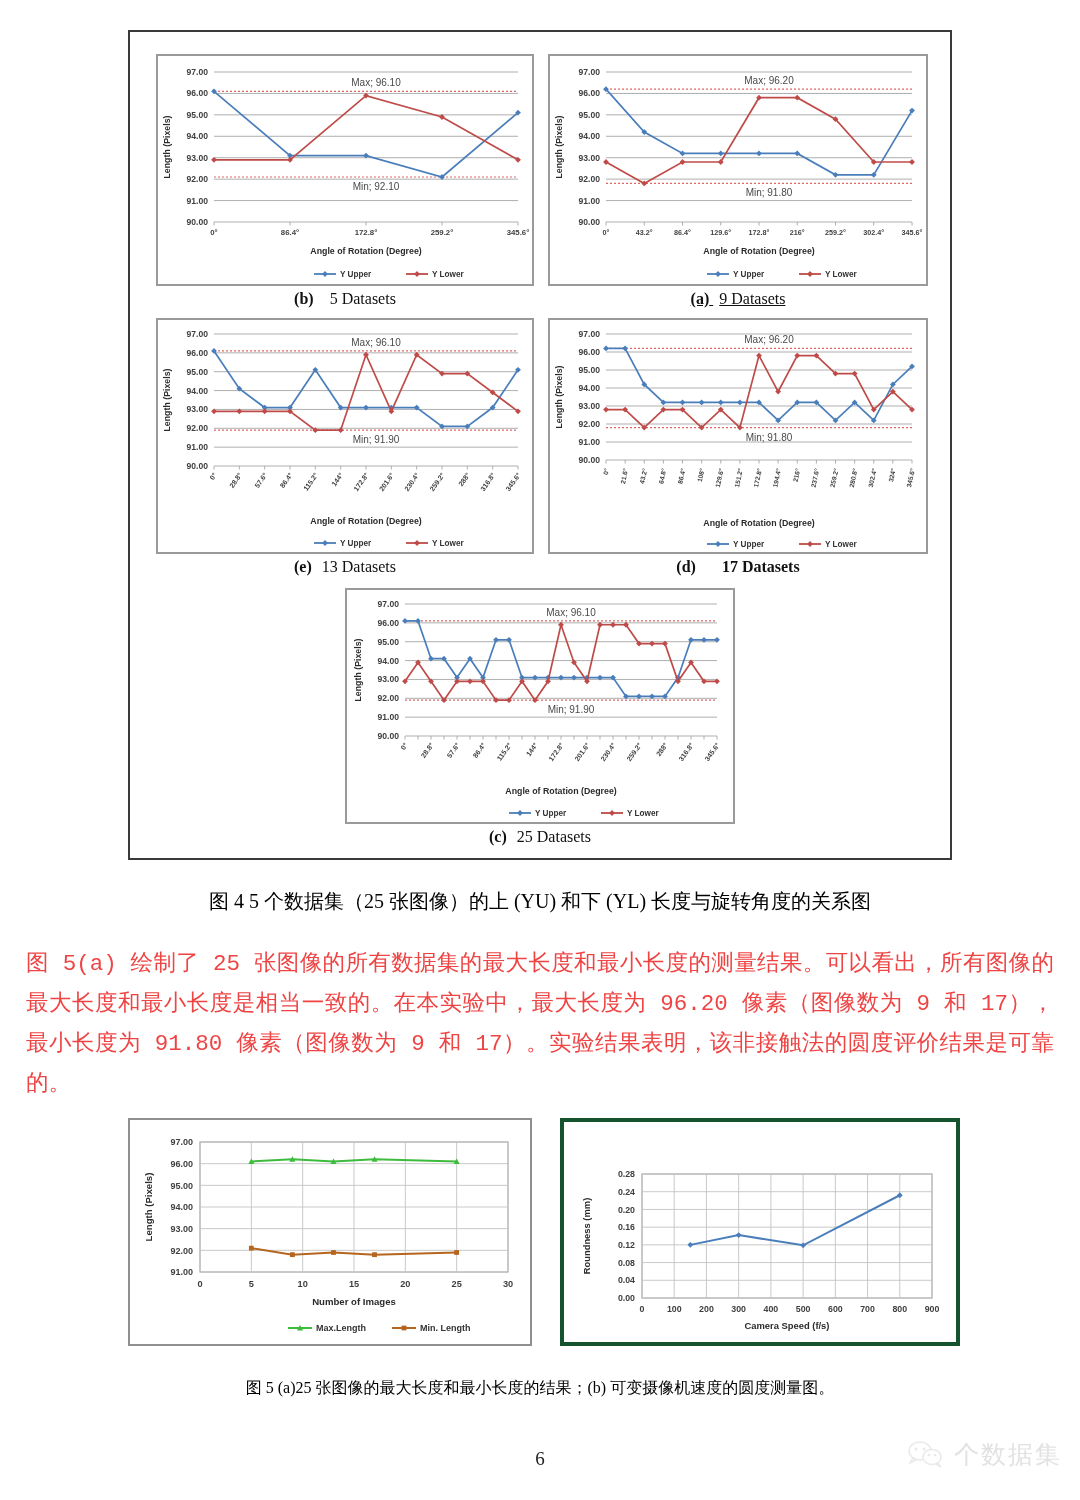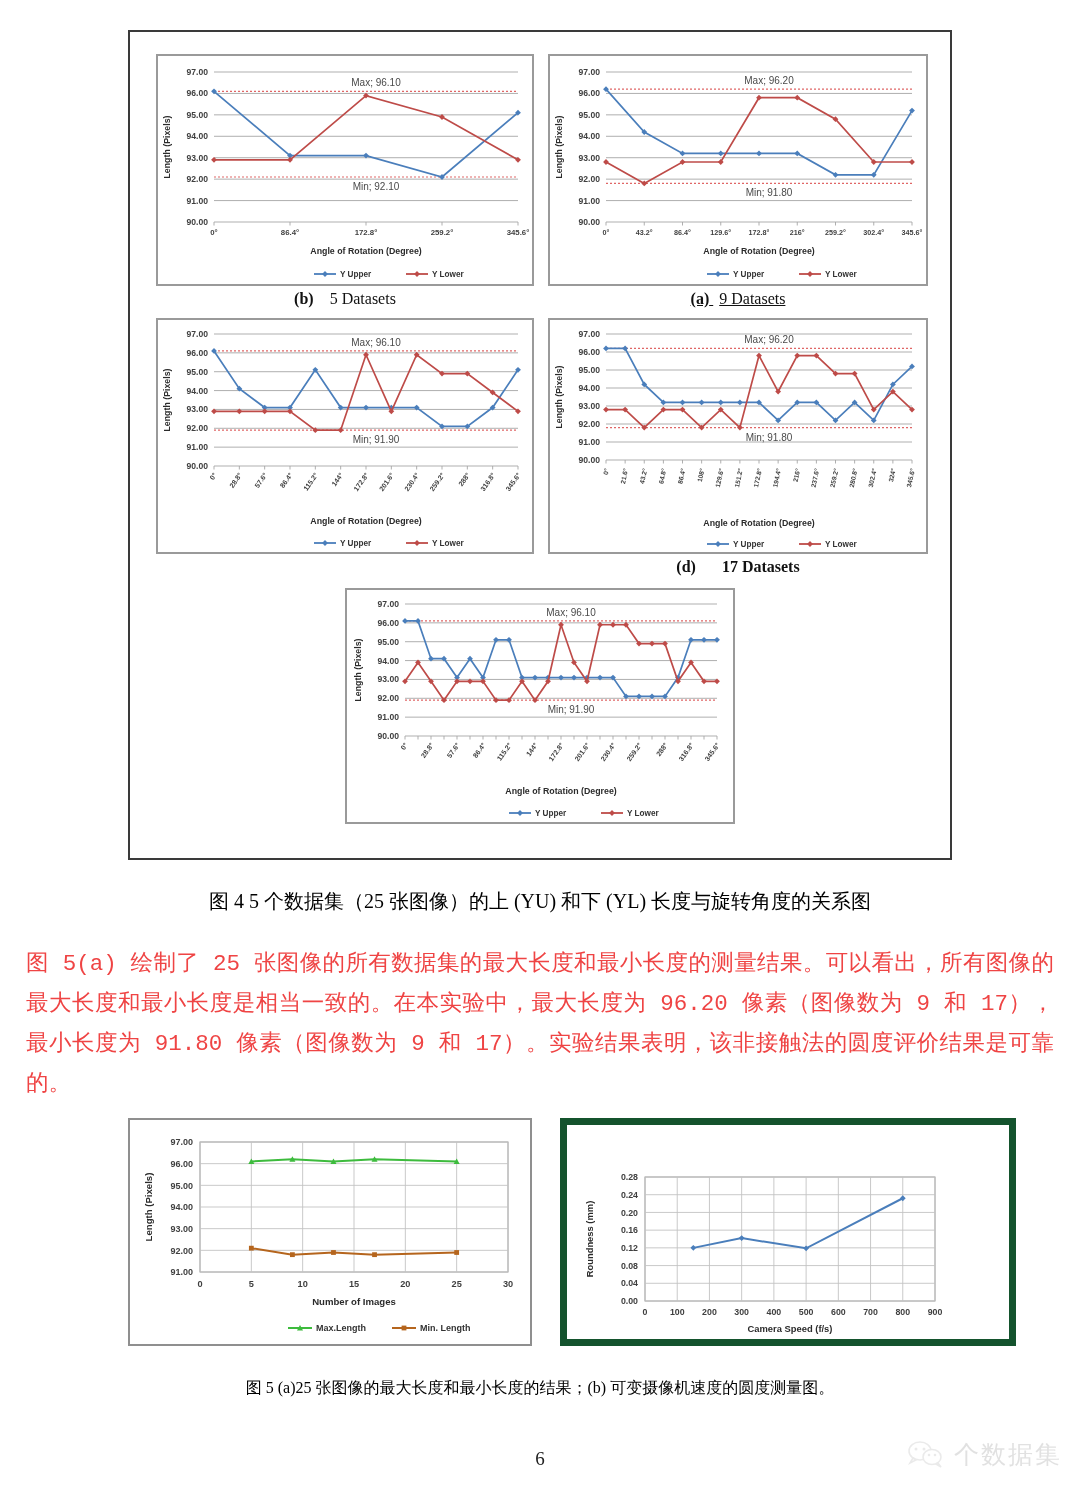--- a/index.html
+++ b/index.html
@@ -56,22 +56,22 @@
   .watermark .wm-text{
     font-family:"Liberation Serif", serif;font-size:25px;color:#b9b9b9;letter-spacing:2px;
   }
 
   
   .fig5a-box{
     position:absolute;left:128px;top:1118px;width:404px;height:228px;
     border:2px solid #8f8f8f;background:#fff;box-sizing:border-box;
   }
   .fig5b-box{
-    position:absolute;left:560px;top:1118px;width:456px;height:228px;
-    border:7px solid #14532d;background:#fff;box-sizing:border-box;
+    position:absolute;left:560px;top:1118px;width:400px;height:228px;
+    border:4px solid #14532d;background:#fff;box-sizing:border-box;
   }
   svg{display:block;overflow:visible;}
 </style>
 </head>
 <body>
 
 <div class="page">
 
   <div class="fig4-box">
     <div class="fig4-grid">
@@ -294,20 +294,24 @@
               <text x="208" y="204" text-anchor="middle" font-family="&quot;Liberation Sans&quot;, sans-serif" font-size="8.8" font-weight="bold" fill="#2b2b2b">Angle of Rotation (Degree)</text>
               <text x="0" y="0" text-anchor="middle" font-family="&quot;Liberation Sans&quot;, sans-serif" font-size="8.8" font-weight="bold" fill="#2b2b2b" transform="translate(12,80) rotate(-90)">Length (Pixels)</text>
               <line x1="156" x2="178" y1="223" y2="223" stroke="#4A7EBB" stroke-width="1.8"></line>
               <polygon points="167,220.1 169.9,223 167,225.9 164.1,223" fill="#4A7EBB"></polygon>
               <text x="182" y="226" font-family="&quot;Liberation Sans&quot;, sans-serif" font-size="8.2" font-weight="bold" fill="#333">Y Upper</text>
               <line x1="248" x2="270" y1="223" y2="223" stroke="#BE4B48" stroke-width="1.8"></line>
               <polygon points="259,220.1 261.9,223 259,225.9 256.1,223" fill="#BE4B48"></polygon>
               <text x="274" y="226" font-family="&quot;Liberation Sans&quot;, sans-serif" font-size="8.2" font-weight="bold" fill="#333">Y Lower</text>
             </svg>
         </div>
+      </div>
+      <div class="panel-caption" style="left:26px;top:526px;width:378px;">
+        <b>(e)</b>
+        <span style="margin-left:6px;">13 Datasets</span>
       </div>
 
       <div class="panel" style="left:418px;top:286px;width:380px;height:236px;">
         <div class="panel-frame">
           <svg id="svg-fig4d" width="376" height="232" viewBox="0 0 376 232">
               <line x1="56" x2="362" y1="14" y2="14" stroke="#A6A6A6" stroke-width="0.9"></line>
               <text x="50" y="17" text-anchor="end" font-family="&quot;Liberation Sans&quot;, sans-serif" font-size="8.6" font-weight="bold" fill="#3f3f3f">97.00</text>
               <line x1="56" x2="362" y1="32" y2="32" stroke="#A6A6A6" stroke-width="0.9"></line>
               <text x="50" y="35" text-anchor="end" font-family="&quot;Liberation Sans&quot;, sans-serif" font-size="8.6" font-weight="bold" fill="#3f3f3f">96.00</text>
               <line x1="56" x2="362" y1="50" y2="50" stroke="#A6A6A6" stroke-width="0.9"></line>
@@ -529,20 +533,24 @@
               <text x="0" y="0" text-anchor="middle" font-family="&quot;Liberation Sans&quot;, sans-serif" font-size="8.8" font-weight="bold" fill="#2b2b2b" transform="translate(14,80) rotate(-90)">Length (Pixels)</text>
               <line x1="162" x2="184" y1="223" y2="223" stroke="#4A7EBB" stroke-width="1.8"></line>
               <polygon points="173,220.1 175.9,223 173,225.9 170.1,223" fill="#4A7EBB"></polygon>
               <text x="188" y="226" font-family="&quot;Liberation Sans&quot;, sans-serif" font-size="8.2" font-weight="bold" fill="#333">Y Upper</text>
               <line x1="254" x2="276" y1="223" y2="223" stroke="#BE4B48" stroke-width="1.8"></line>
               <polygon points="265,220.1 267.9,223 265,225.9 262.1,223" fill="#BE4B48"></polygon>
               <text x="280" y="226" font-family="&quot;Liberation Sans&quot;, sans-serif" font-size="8.2" font-weight="bold" fill="#333">Y Lower</text>
             </svg>
         </div>
       </div>
+      <div class="panel-caption" style="left:215px;top:796px;width:390px;">
+        <b>(c)</b>
+        <span style="margin-left:6px;">25 Datasets</span>
+      </div>
 
     </div>
   </div>
 
   <div class="fig4-caption">图 4 5 个数据集（25 张图像）的上 (YU) 和下 (YL) 长度与旋转角度的关系图</div>
 
   <div class="body-text">图 5(a) 绘制了 25 张图像的所有数据集的最大长度和最小长度的测量结果。可以看出，所有图像的最大长度和最小长度是相当一致的。在本实验中，最大长度为 96.20 像素（图像数为 9 和 17），最小长度为 91.80 像素（图像数为 9 和 17）。实验结果表明，该非接触法的圆度评价结果是可靠的。</div>
 
   <div class="fig5a-box">
     <svg id="svg-fig5a" width="400" height="224" viewBox="0 0 400 224">

